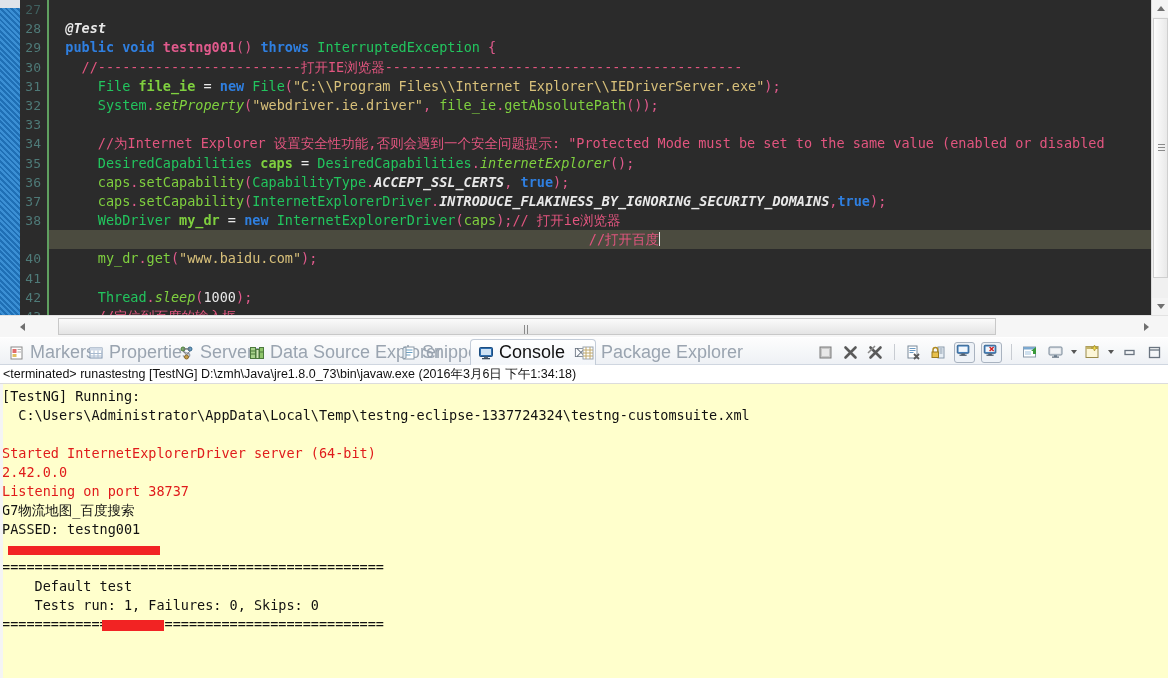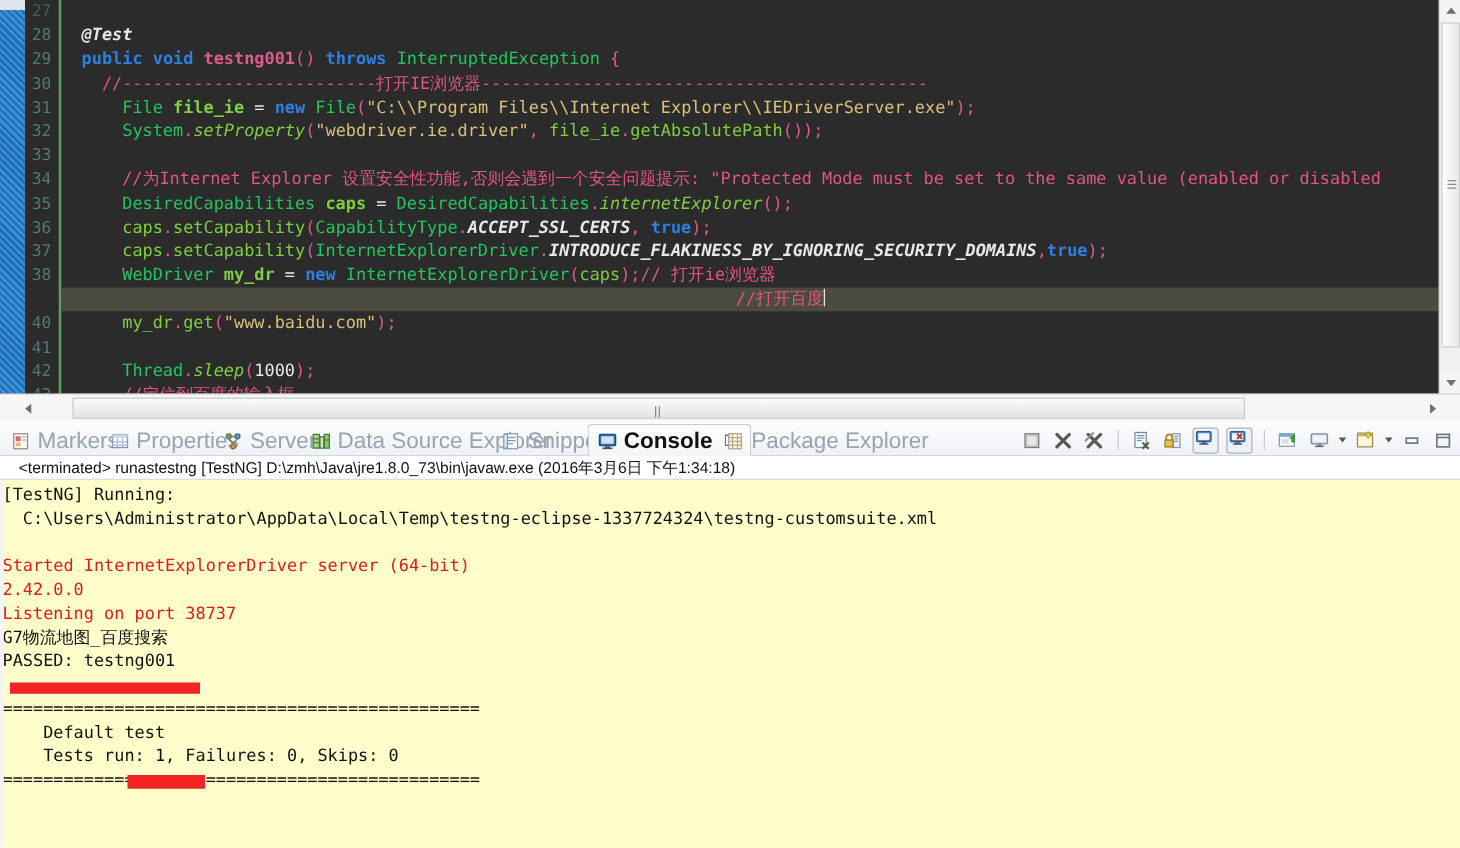--- a/index.html
+++ b/index.html
@@ -117,37 +117,37 @@
   .tab{
     position:absolute;top:2px;height:25px;display:flex;align-items:center;
     gap:5px;padding:0 7px;box-sizing:border-box;cursor:default;white-space:nowrap;
   }
   .tab .lbl{font-size:18px;color:#9aa4b0;font-family:"Liberation Sans",sans-serif;text-align:center;}
   .tab.active{
     background:linear-gradient(to bottom,#ffffff,#f2f5f9);
     border:1px solid #c3ccd8;border-bottom:none;border-radius:4px 4px 0 0;
     top:1px;height:26px;
   }
-  .tab.active .lbl{color:#111;font-weight:bold;}
+  .tab.active .lbl{color:#111;}
   .tab .closex{font-size:12px;color:#6a7480;margin-left:4px;}
 
   .tabicon{width:16px;height:16px;position:relative;flex:0 0 16px;}
 
   
   .vtoolbar{position:absolute;right:4px;top:3px;height:22px;display:flex;align-items:center;gap:6px;}
   .tbtn{width:19px;height:19px;position:relative;}
   .tsep{width:1px;height:16px;background:#c8ccd2;margin:0 3px;}
   .tbtn.boxed{border:1px solid #a9b3c0;border-radius:3px;background:#eef2f7;}
   .caret{width:0;height:0;border-left:3.5px solid transparent;border-right:3.5px solid transparent;border-top:4px solid #555;}
 
   
   .statusline{
     position:absolute;left:0;top:365px;width:1168px;height:19px;
     background:#ffffff;border-bottom:1px solid #dcdcdc;box-sizing:border-box;
-    font-size:12.5px;color:#111;line-height:18px;padding-left:15px;white-space:nowrap;
+    font-size:12.5px;color:#111;line-height:18px;padding-left:3px;white-space:nowrap;
     font-family:"Liberation Sans",sans-serif;
   }
   .console{
     position:absolute;left:0;top:384px;width:1168px;height:336px;
     background:#ffffcc;overflow:hidden;padding-left:32px;
   }
   .console-inner{
     position:absolute;left:0;top:0;right:18px;top:0;bottom:0;padding:3px 0 0 2px;
   }
   .cline{

